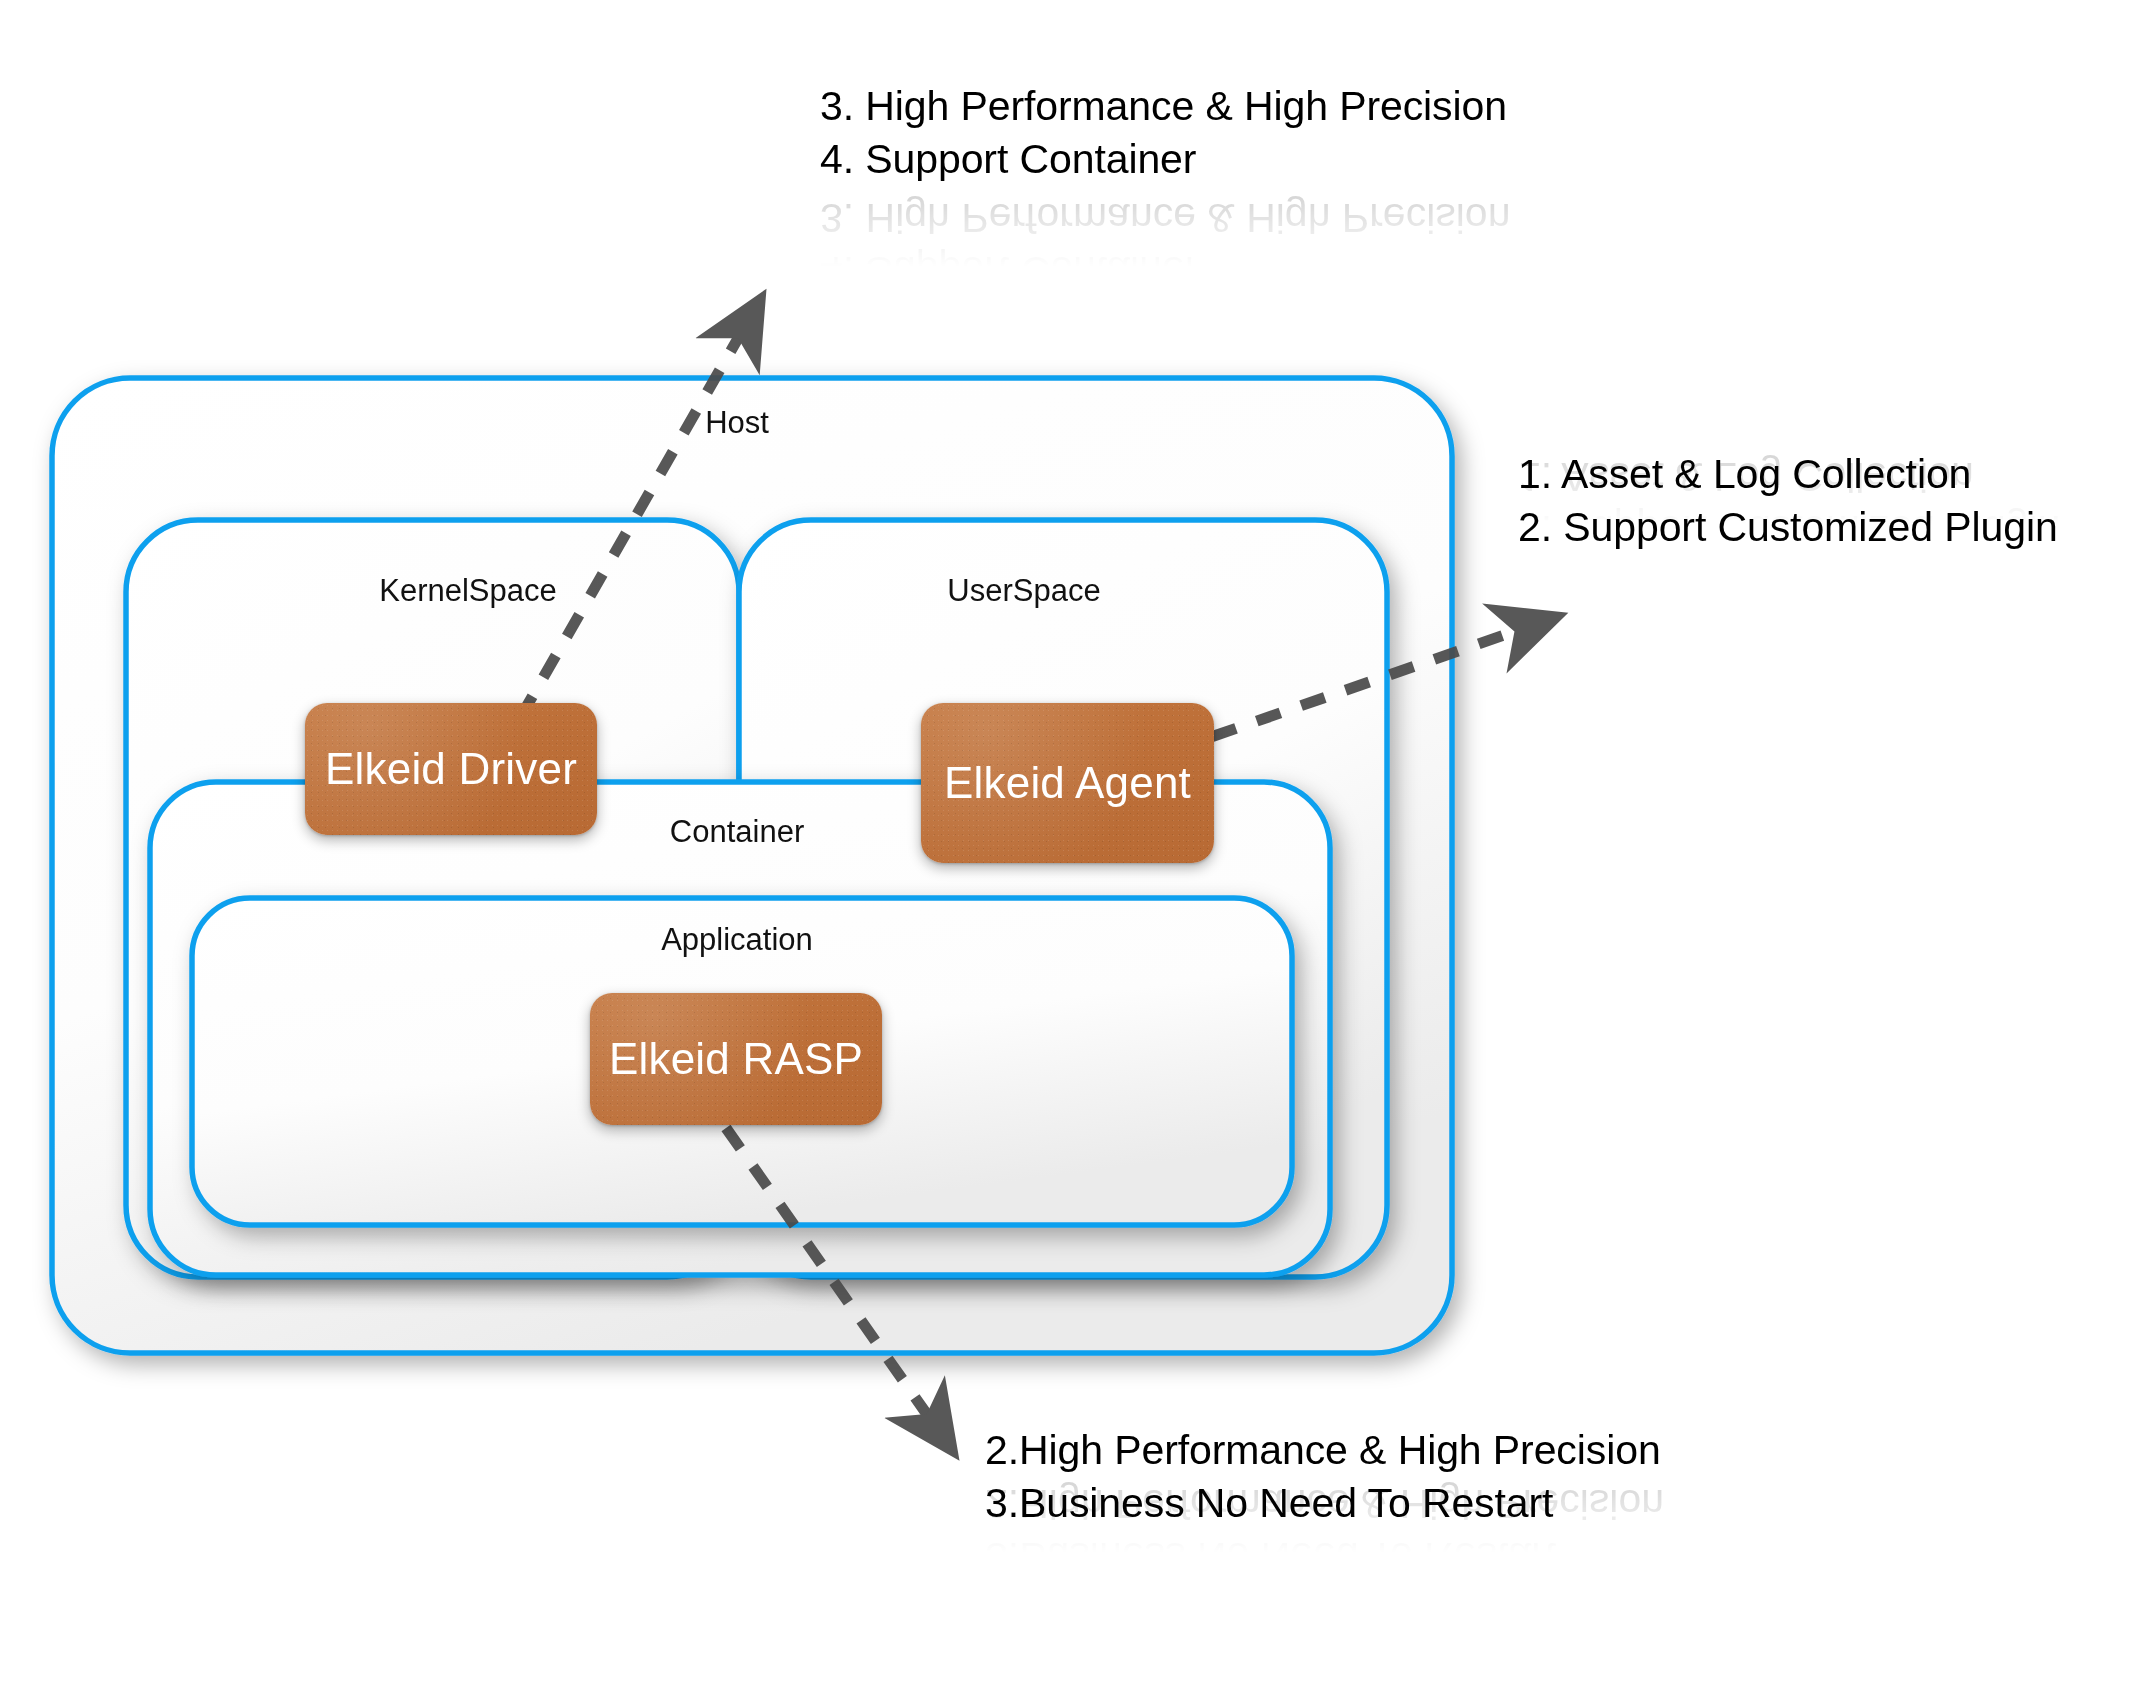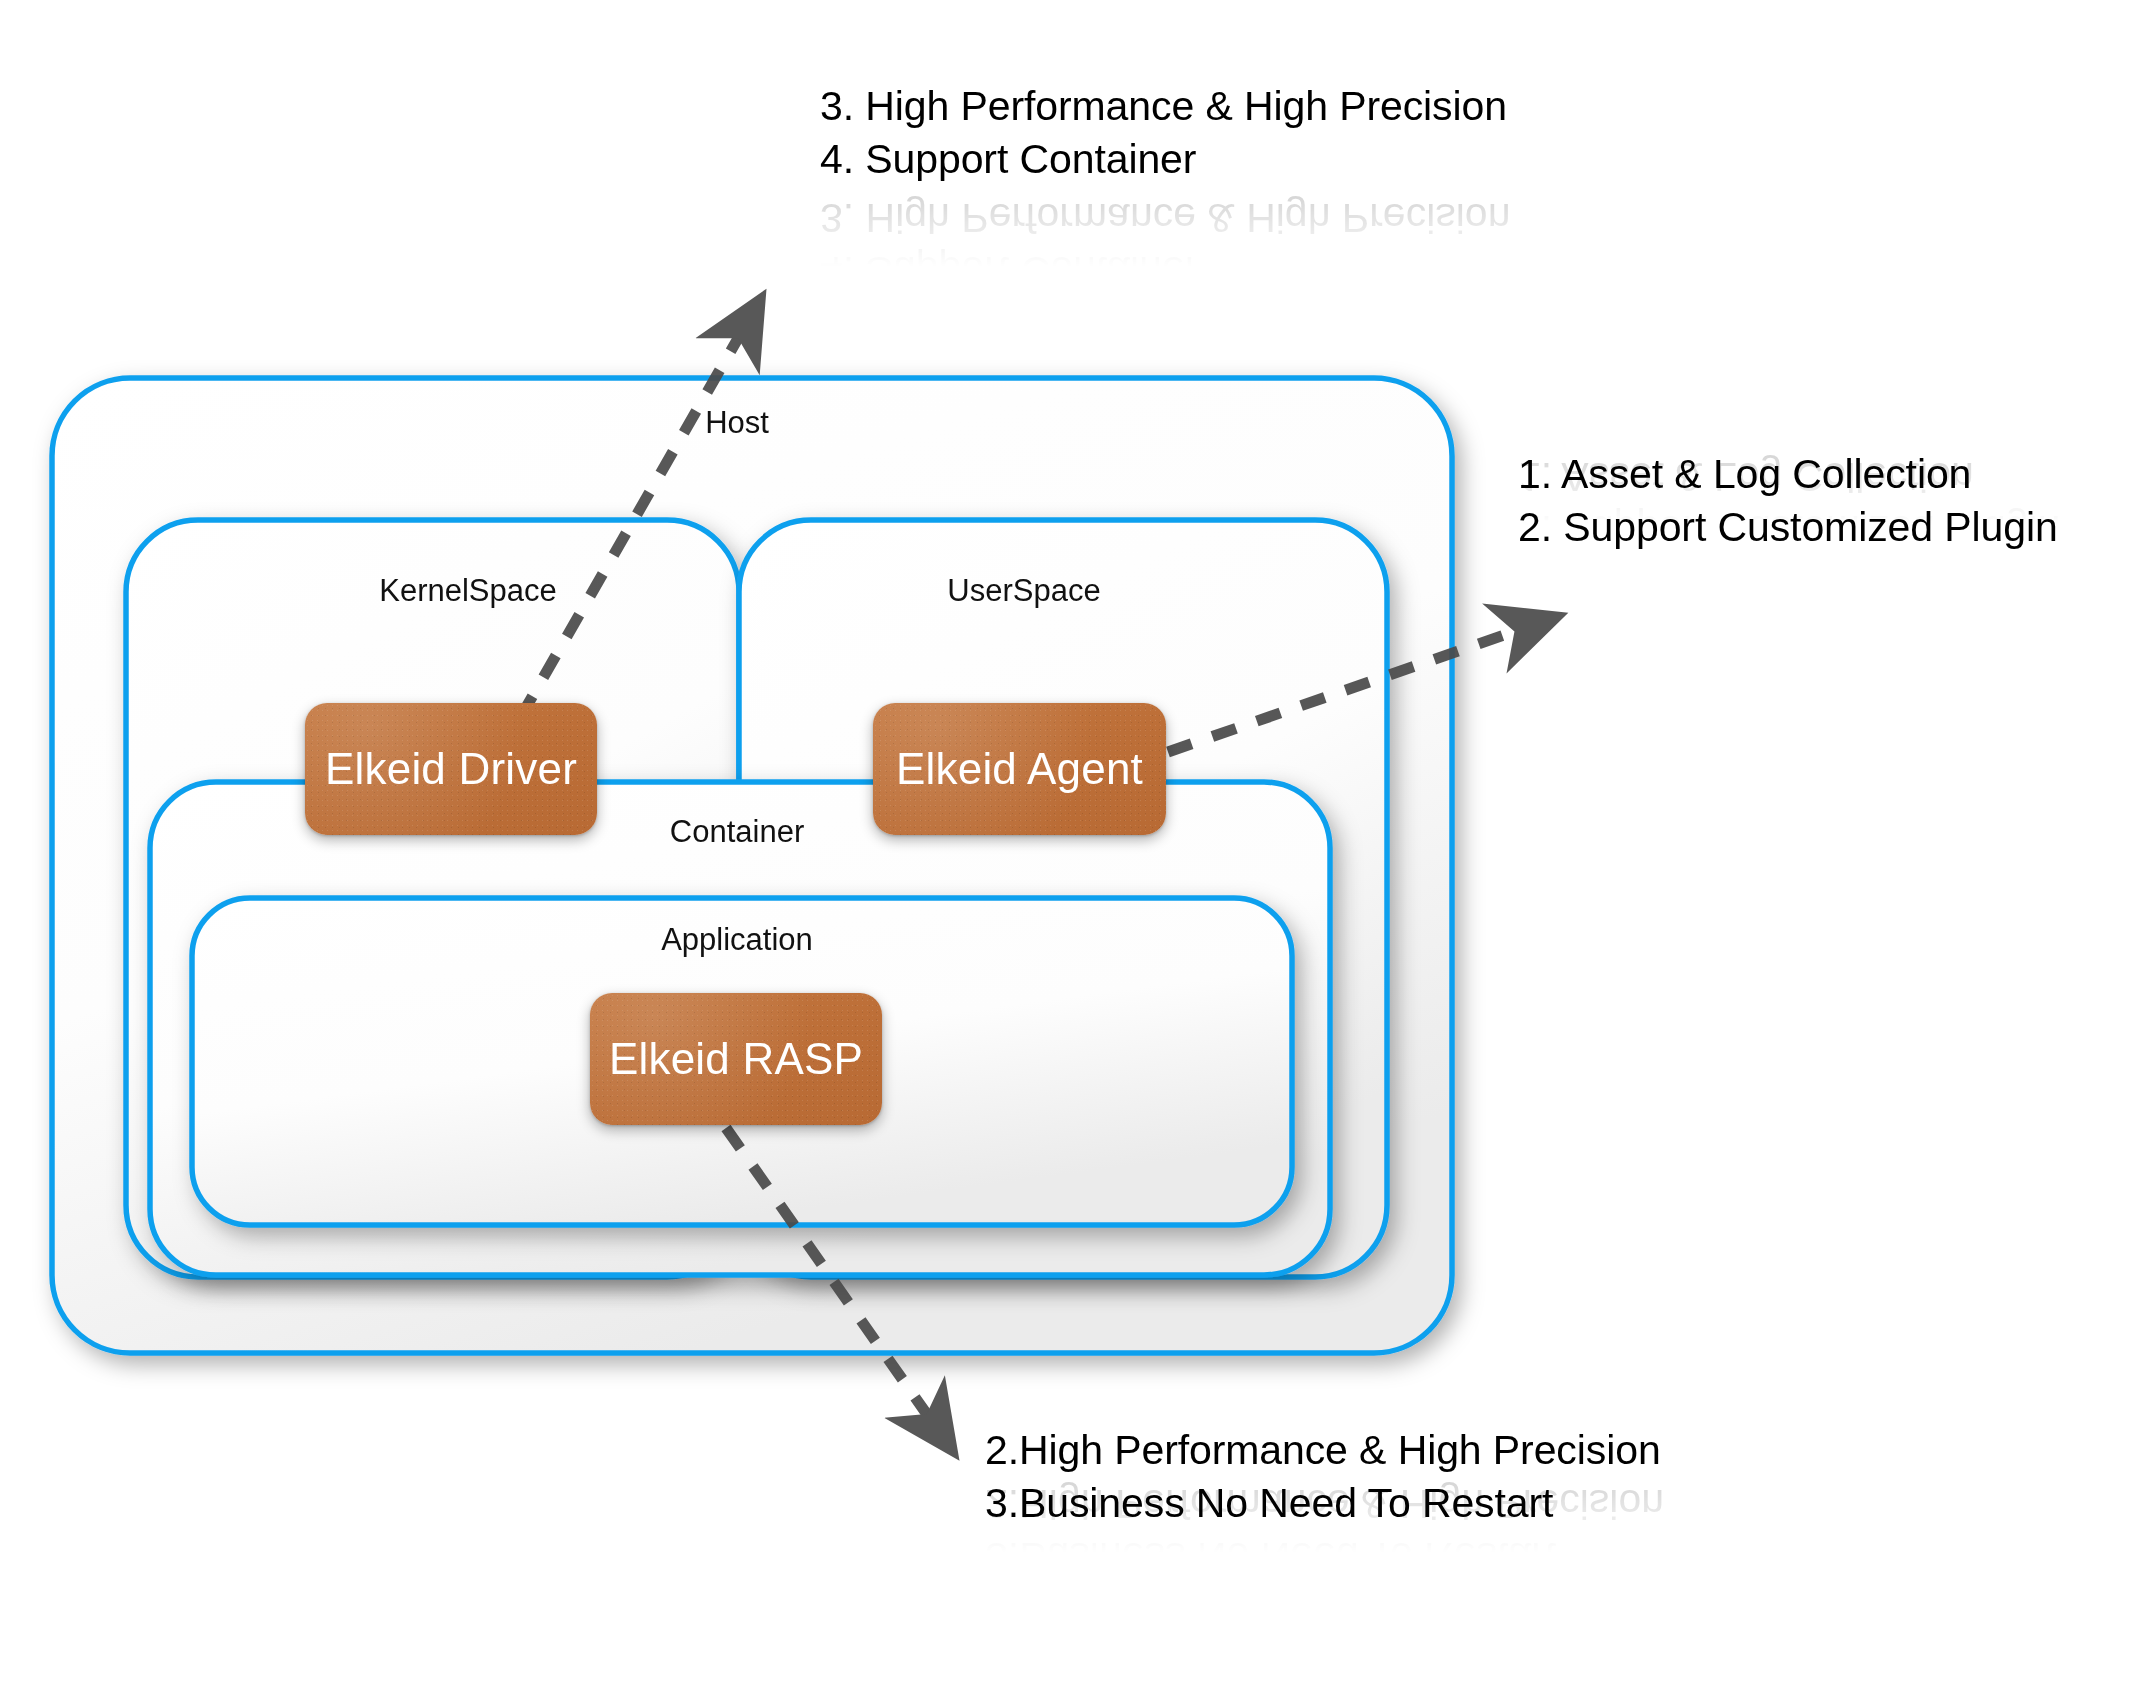--- a/index.html
+++ b/index.html
@@ -100,21 +100,21 @@
     background-image:
       radial-gradient(rgba(255,255,255,0.85) 0.9px, rgba(0,0,0,0) 1px),
       radial-gradient(rgba(0,0,0,0.7) 0.9px, rgba(0,0,0,0) 1px);
     background-size: 5px 5px, 7px 7px;
     background-position: 0 0, 3px 2px;
     pointer-events: none;
   }
   .comp > span { position: relative; z-index: 2; }
 
   #comp-driver { left: 305px; top: 703px;  width: 292px; height: 132px; }
-  #comp-agent  { left: 873px; top: 703px;  width: 293px; height: 132px; }
+  #comp-agent  { left: 921px; top: 703px;  width: 293px; height: 160px; }
   #comp-rasp   { left: 590px; top: 993px;  width: 292px; height: 132px; }
 </style>
 </head>
 <body>
 
 <div id="stage">
 
   <svg id="diagram-svg" viewBox="0 0 2140 1684">
     <defs>
       <filter id="softshadow" x="-25%" y="-25%" width="150%" height="160%">

